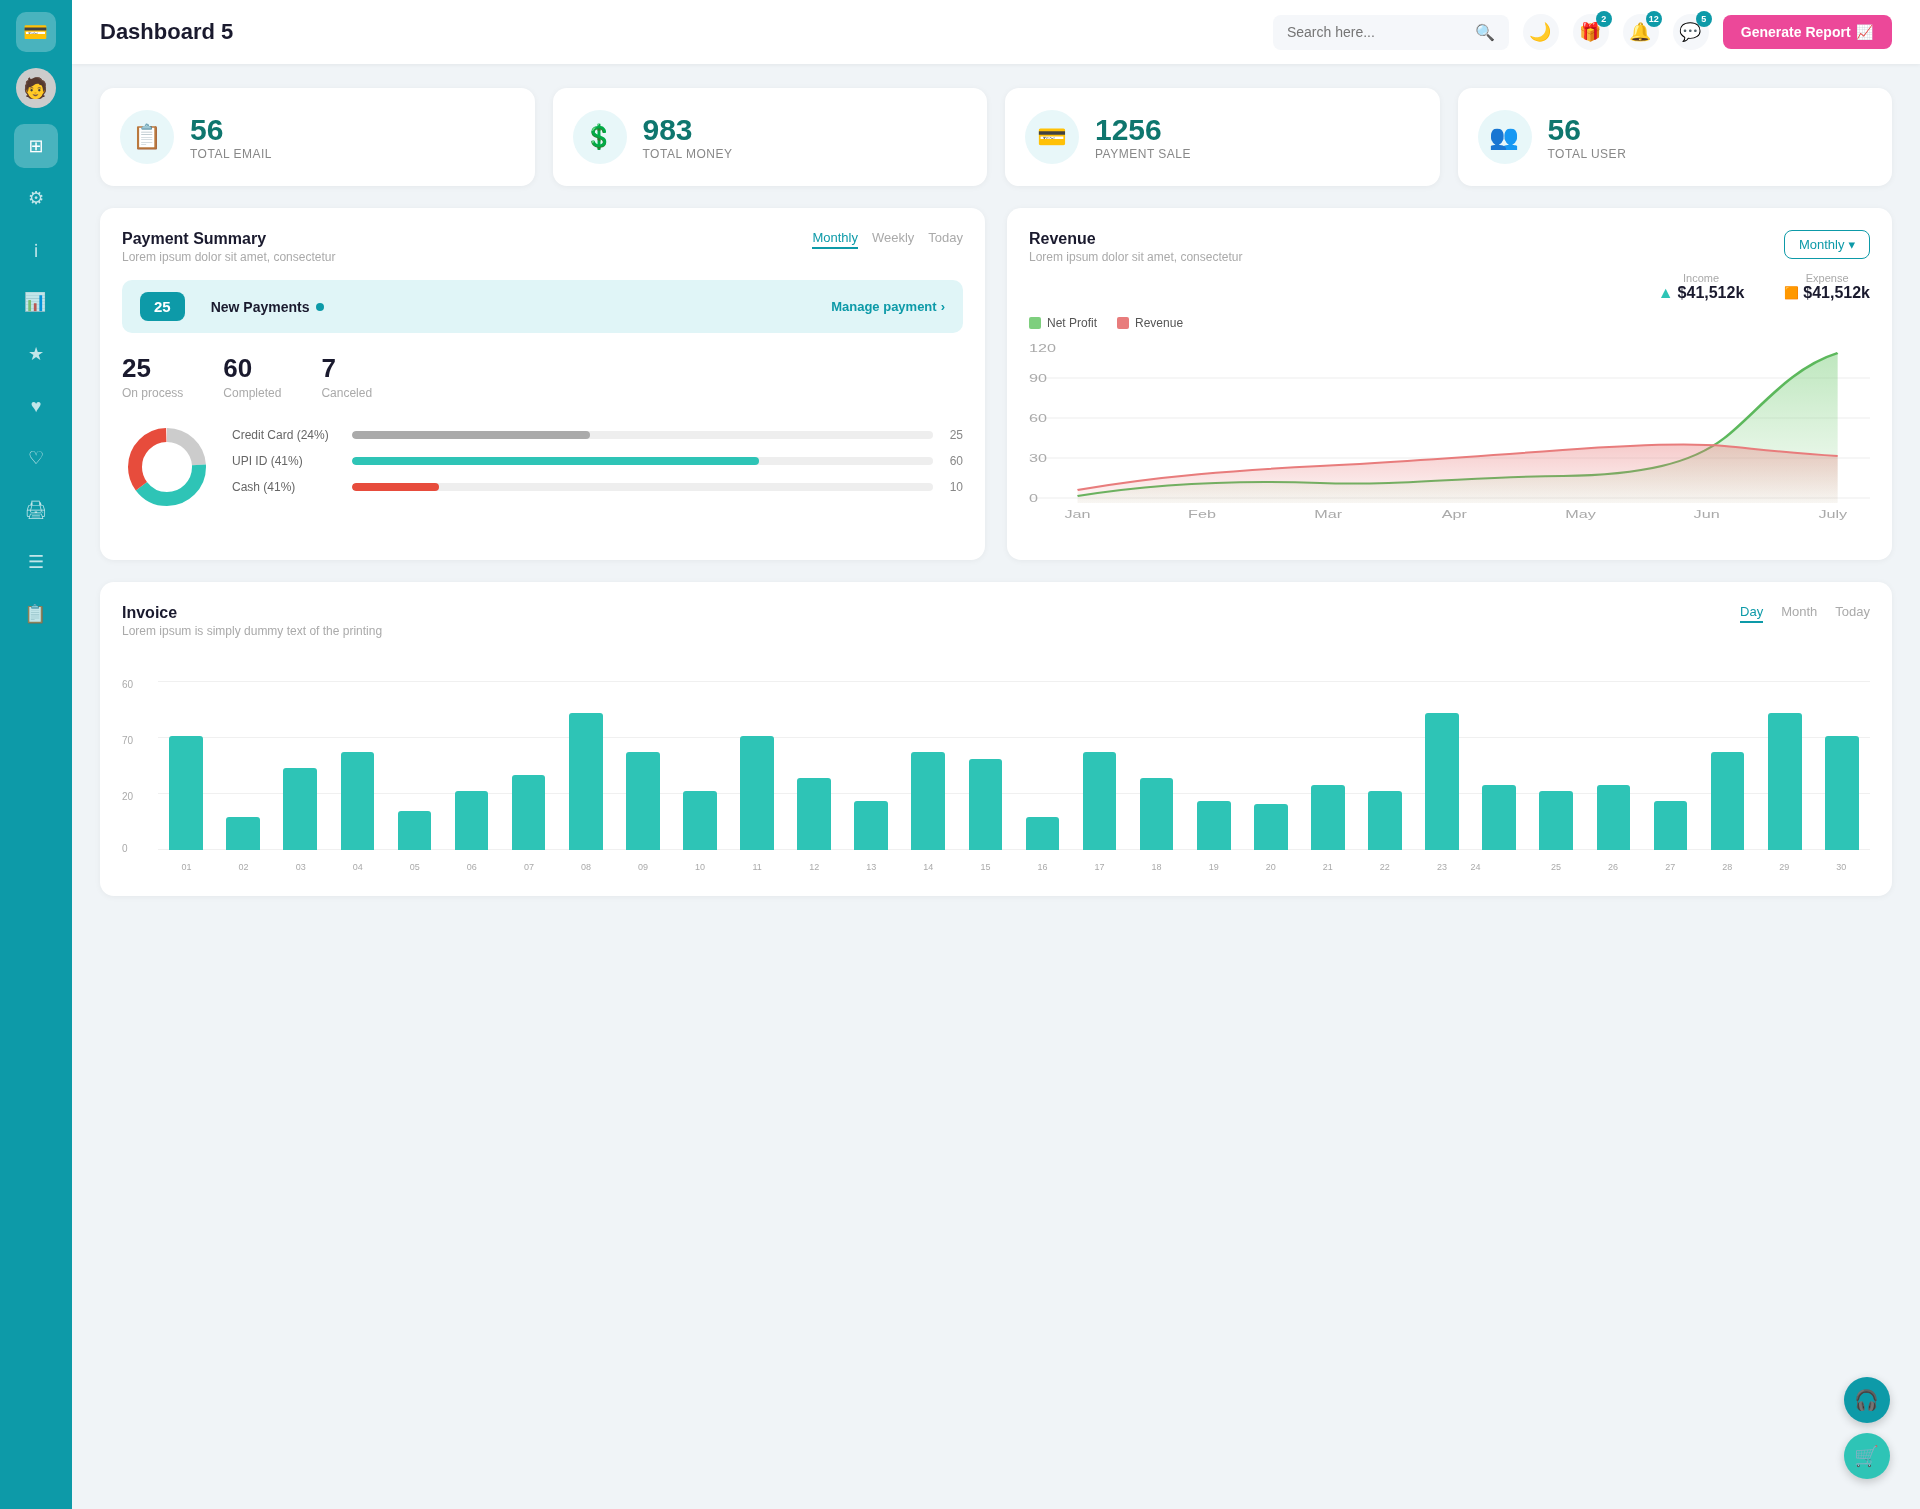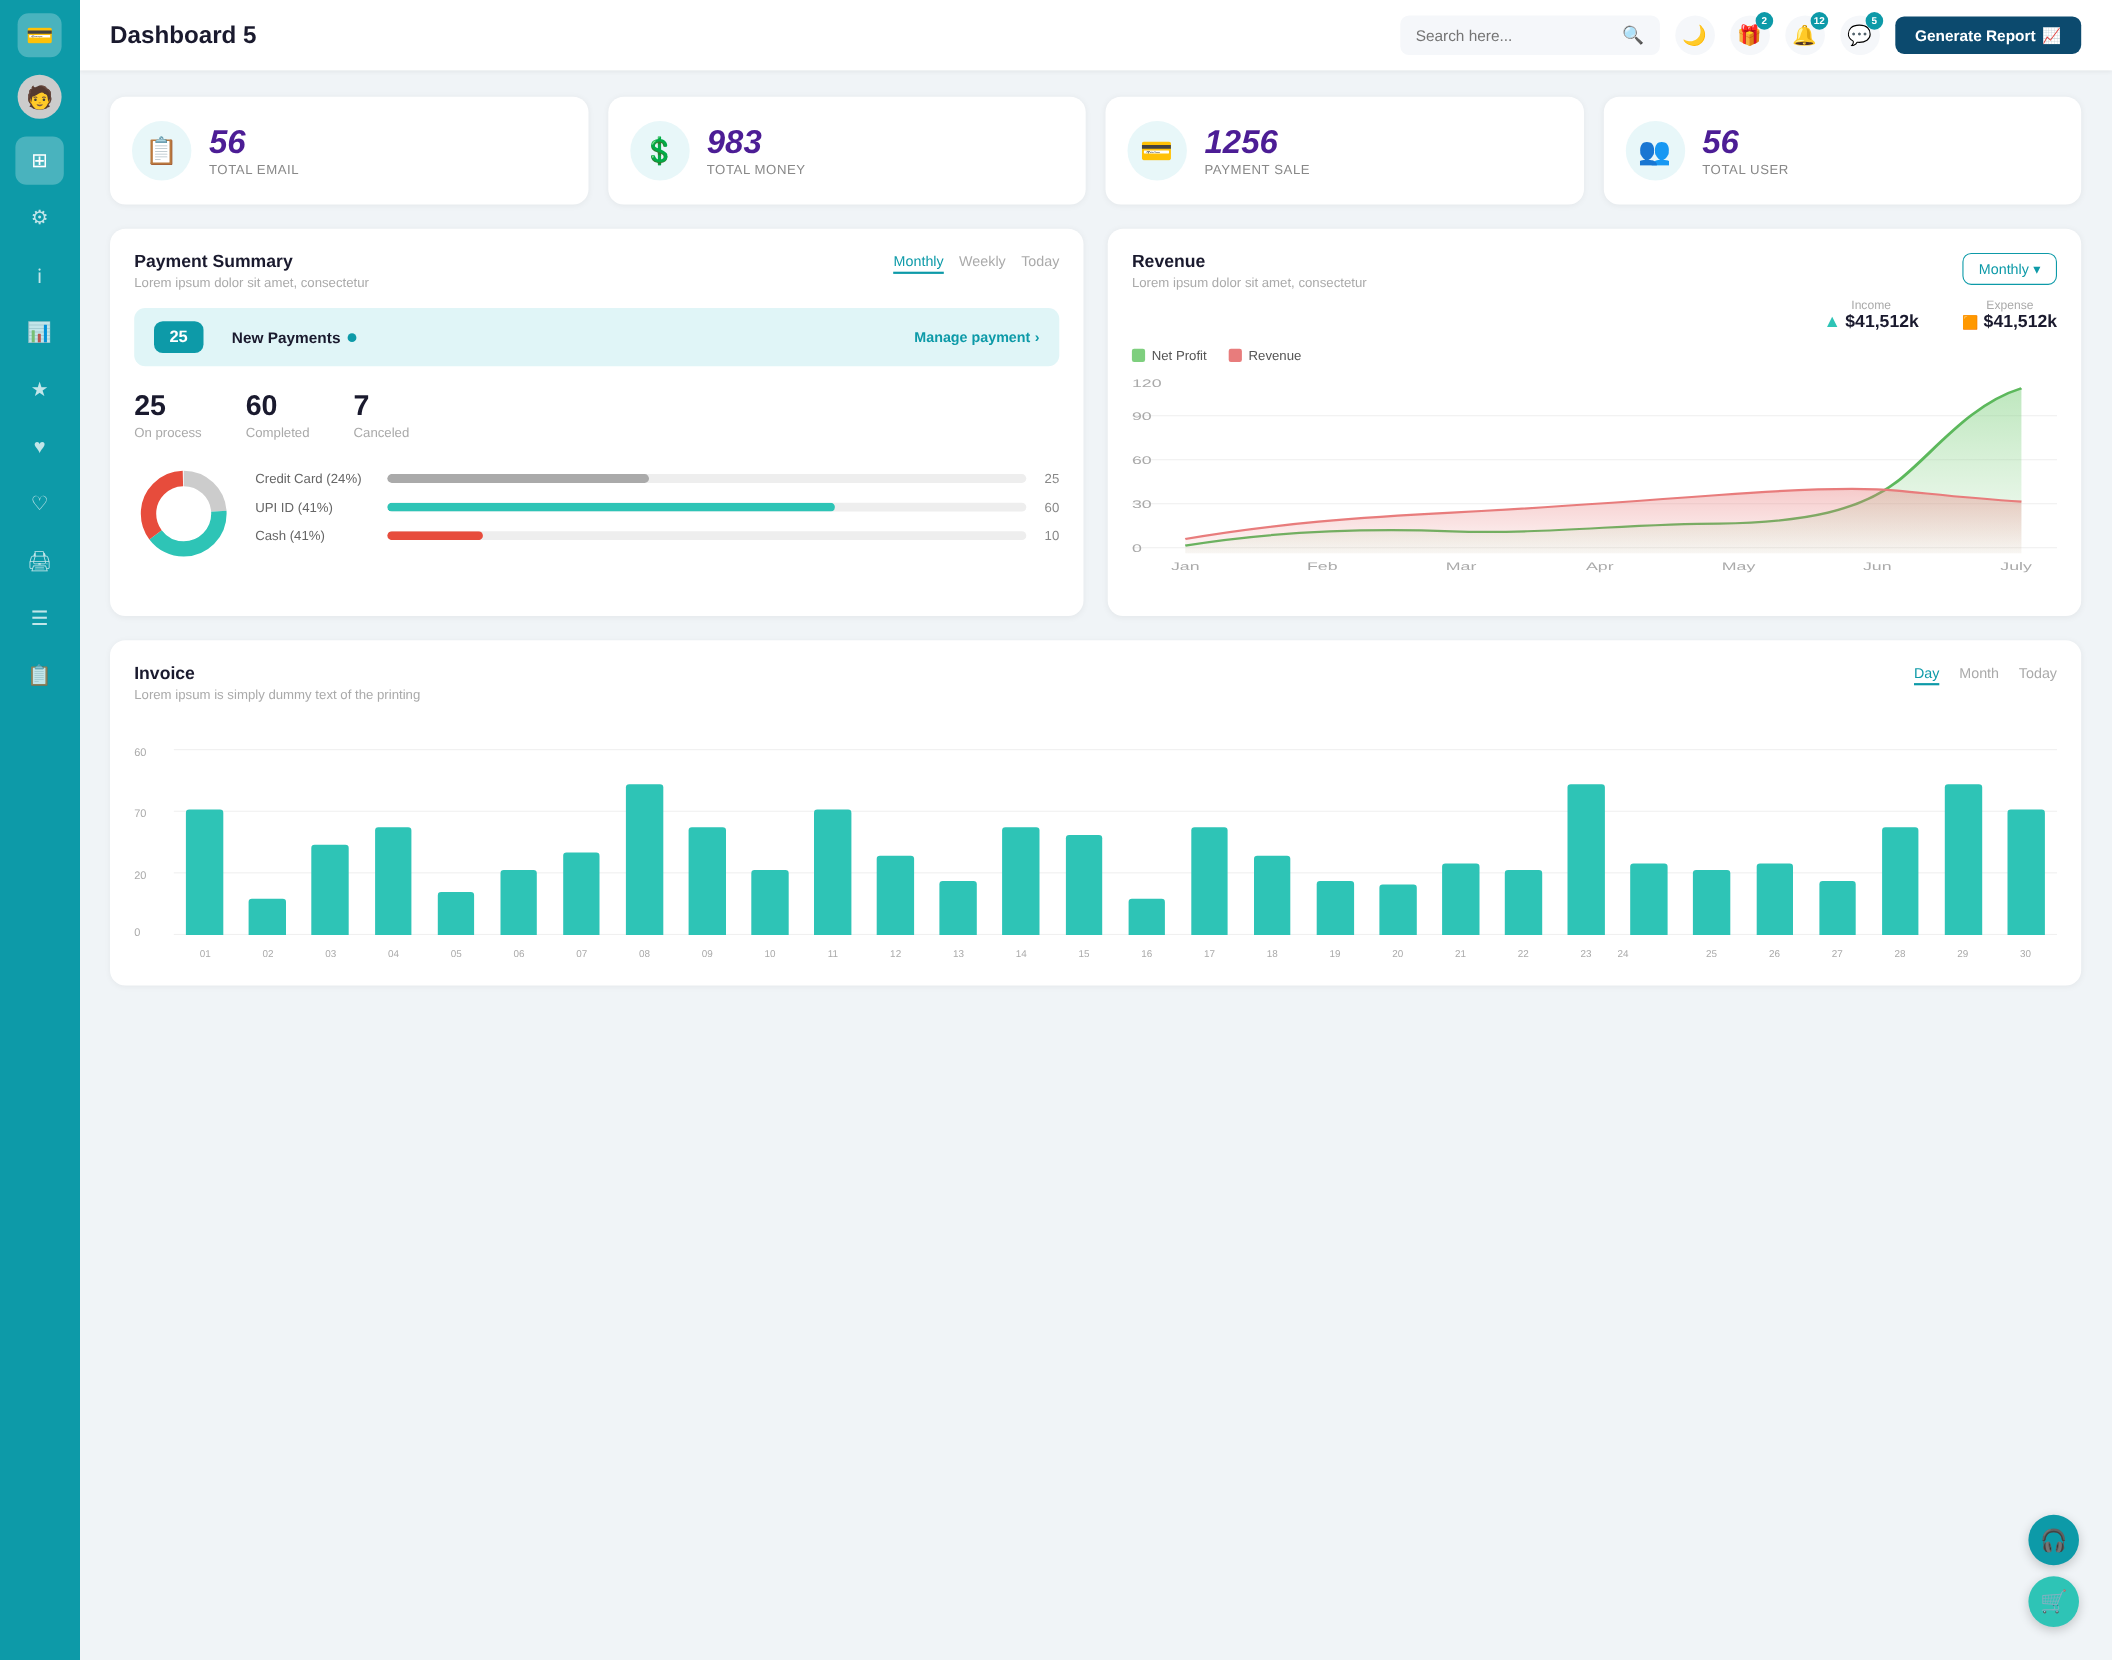--- a/index.html
+++ b/index.html
@@ -104,21 +104,21 @@
       top: -3px; right: -3px;
       background: #0d9aa8;
       color: white;
       font-size: 9px;
       width: 16px; height: 16px;
       border-radius: 50%;
       display: flex; align-items: center; justify-content: center;
       font-weight: bold;
     }
     .gen-report-btn {
-      background: #0c4a6e;
+      background: #ec4899;
       color: white;
       border: none;
       border-radius: 8px;
       padding: 9px 18px;
       font-size: 14px;
       font-weight: 600;
       cursor: pointer;
       display: flex;
       align-items: center;
       gap: 6px;
@@ -150,22 +150,21 @@
       background: #e8f7f9;
       border-radius: 50%;
       display: flex; align-items: center; justify-content: center;
       font-size: 24px;
       color: #0d9aa8;
       flex-shrink: 0;
     }
     .stat-info .stat-num {
       font-size: 30px;
       font-weight: 700;
-      color: #4c1d95;
-      font-style: italic;
+      color: #0f766e;
     }
     .stat-info .stat-label {
       font-size: 12px;
       color: #888;
       text-transform: uppercase;
       letter-spacing: 0.5px;
     }
 
     
     .mid-row {

